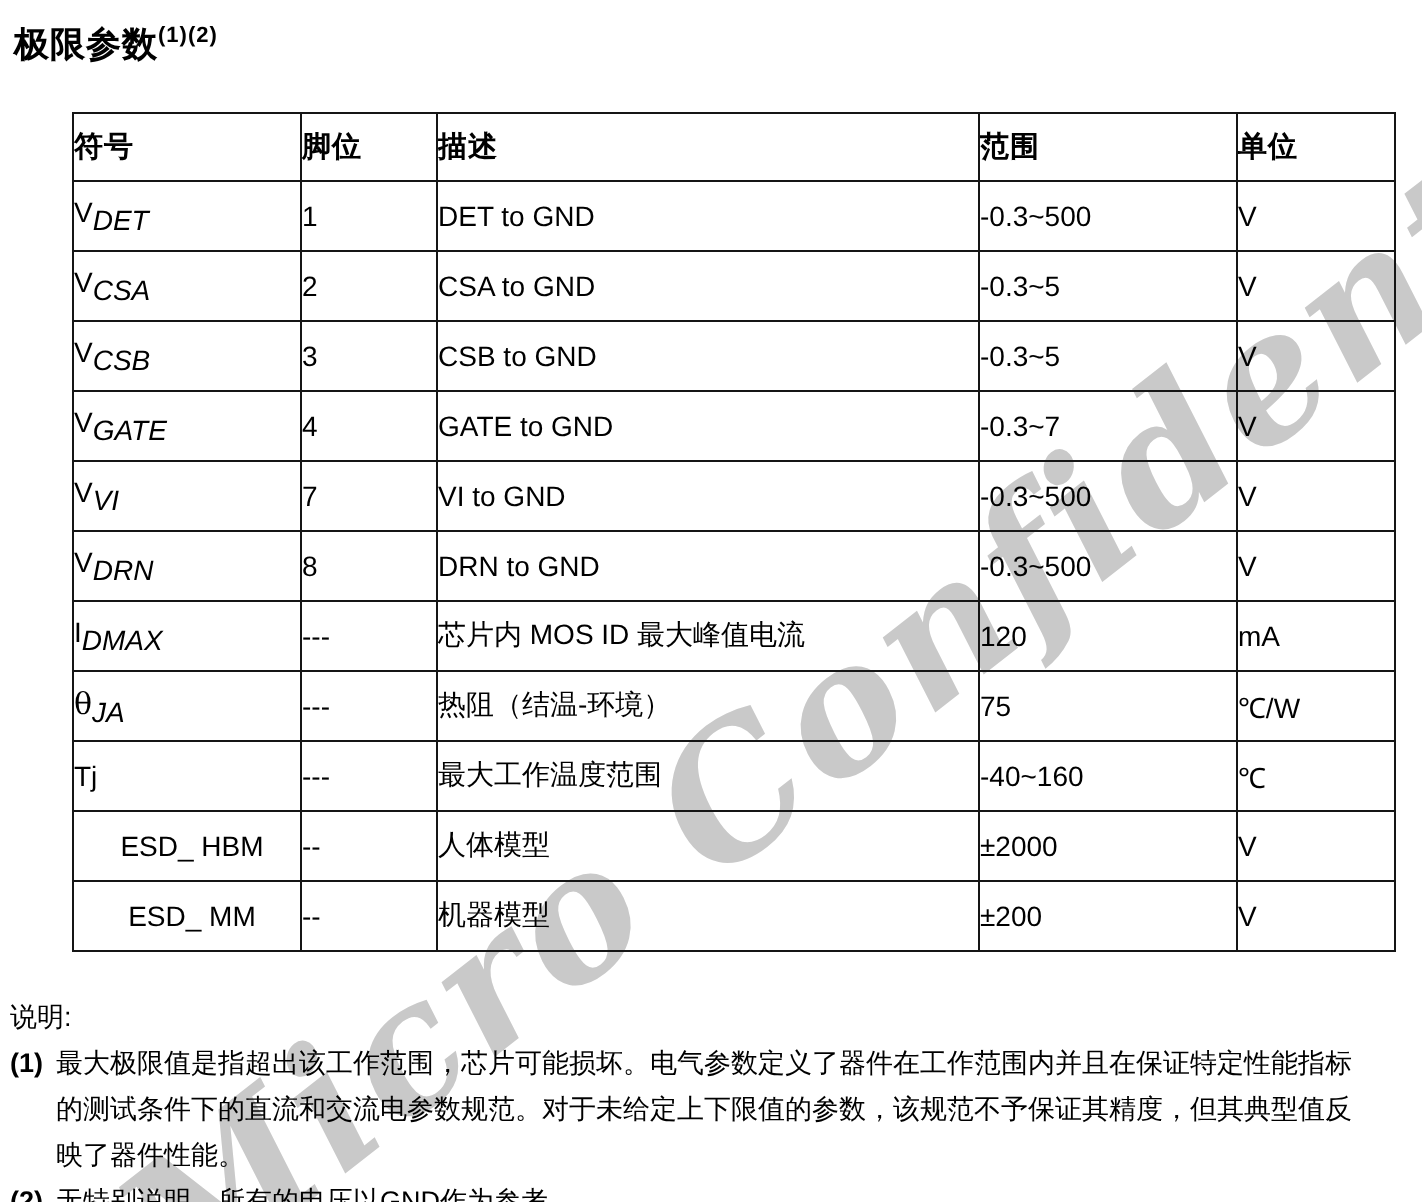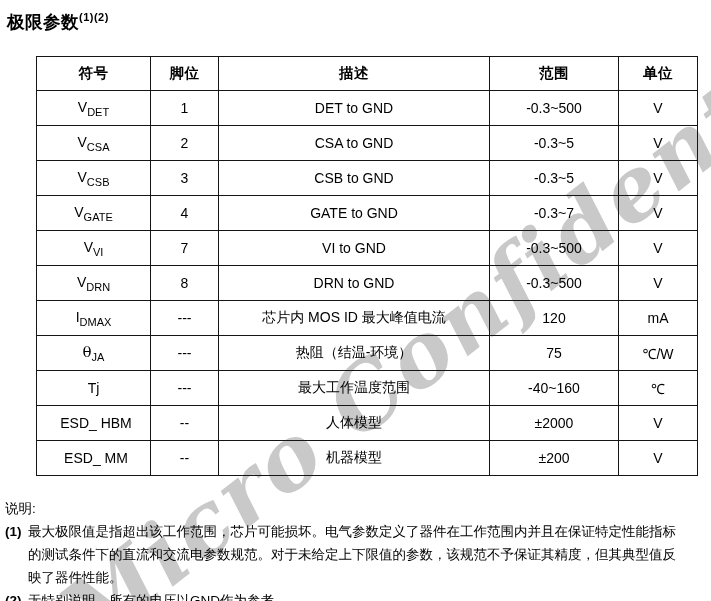--- a/index.html
+++ b/index.html
@@ -42,35 +42,35 @@
 
   
   table.limits {
     border-collapse: collapse;
     margin: 22px 0 0 36px;
     table-layout: fixed;
     background: transparent;
   }
   table.limits th, table.limits td {
     border: 1.4px solid #151515;
-    text-align: center;
+    text-align: left;
     vertical-align: middle;
     font-size: 14px;
     padding: 0;
     overflow: hidden;
   }
   table.limits th {
     height: 33px;
     font-size: 14.5px;
     font-weight: bold;
     letter-spacing: 0.5px;
   }
   table.limits td { height: 34px; }
   td.col-desc { text-align: left; padding-left: 8px; }
-  td.col-symbol sub { font-size: 11px; letter-spacing: 0; }
+  td.col-symbol sub { font-size: 14px; letter-spacing: 0; font-style: italic; }
   td.col-symbol.left { text-align: center; padding-left: 5px; }
   td.col-symbol .theta { font-family: "DejaVu Serif", serif; font-size: 15px; }
 
   
   .notes {
     margin: 8px 0 0 5px;
     width: 676px;
     font-size: 13.5px;
     line-height: 23px;
   }

